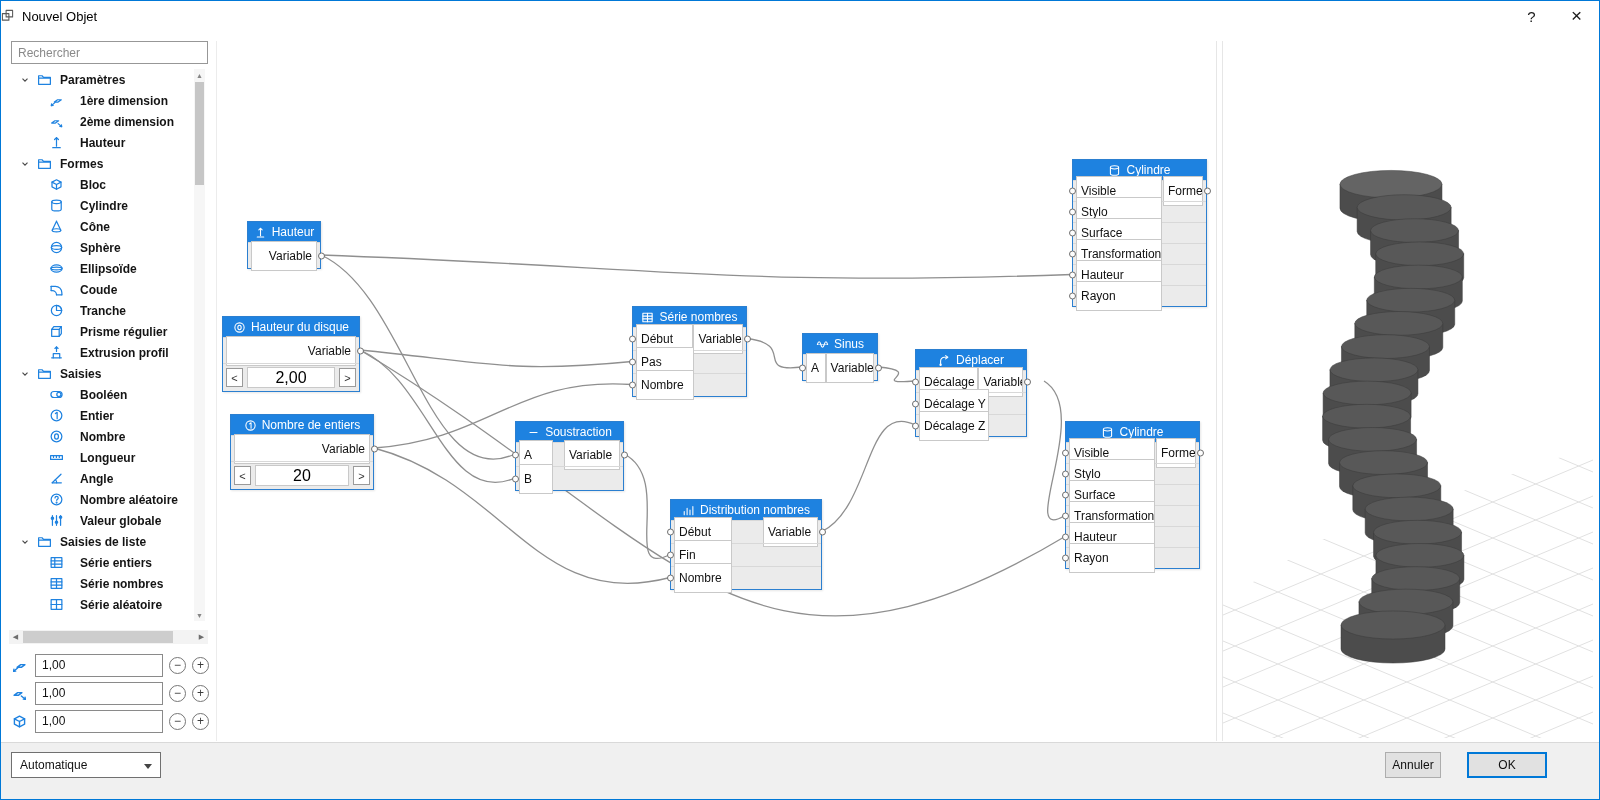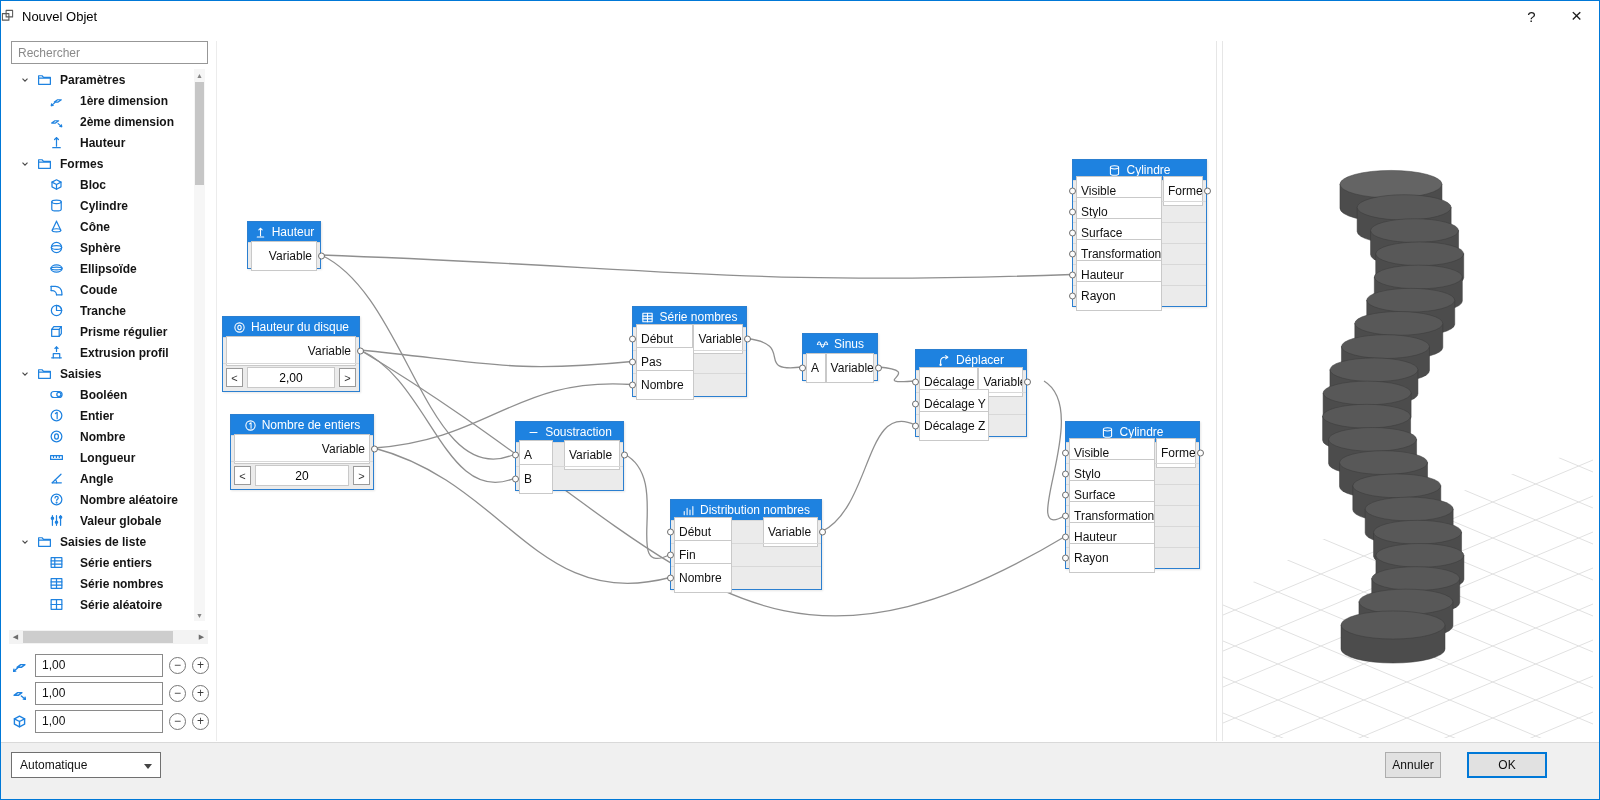--- a/index.html
+++ b/index.html
@@ -64,21 +64,21 @@
   .node-row { position:relative; display:flex; align-items:center; padding:0 3px;
               border-top:1px solid #d8d8d8; }
   .cell { background:#fff; border:1px solid #c9c9c9; height:calc(100% - 6px);
           display:flex; align-items:center; font-size:12px; padding:14px 4px; color:#111;
           white-space:nowrap; overflow:hidden; }
   .cell.full { flex:1; justify-content:flex-end; }
   .cell.right { margin-left:auto; }
   .stp-btn { width:17px; height:calc(100% - 8px); background:#fff; border:1px solid #9a9a9a;
              display:flex; align-items:center; justify-content:center; font-size:11px; color:#333; }
   .stp-val { flex:1; height:calc(100% - 6px); background:#fff; border:1px solid #c9c9c9;
-             margin:0 4px; display:flex; align-items:center; justify-content:center; font-size:12px; }
+             margin:0 4px; display:flex; align-items:center; justify-content:center; font-size:16px; }
   .port { position:absolute; width:7px; height:7px; background:#fdfdfd; border:1px solid #6f6f6f;
           border-radius:50%; top:50%; transform:translateY(-50%); z-index:2; }
   .port.in { left:-4.5px; }
   .port.out { right:-4.5px; }
 
   
   #preview { position:absolute; left:1222px; top:40px; width:370px; height:697px; background:#fff; }
 
   
   .footer { position:absolute; left:0; right:0; bottom:0; height:57px; background:#f0f0f0;

